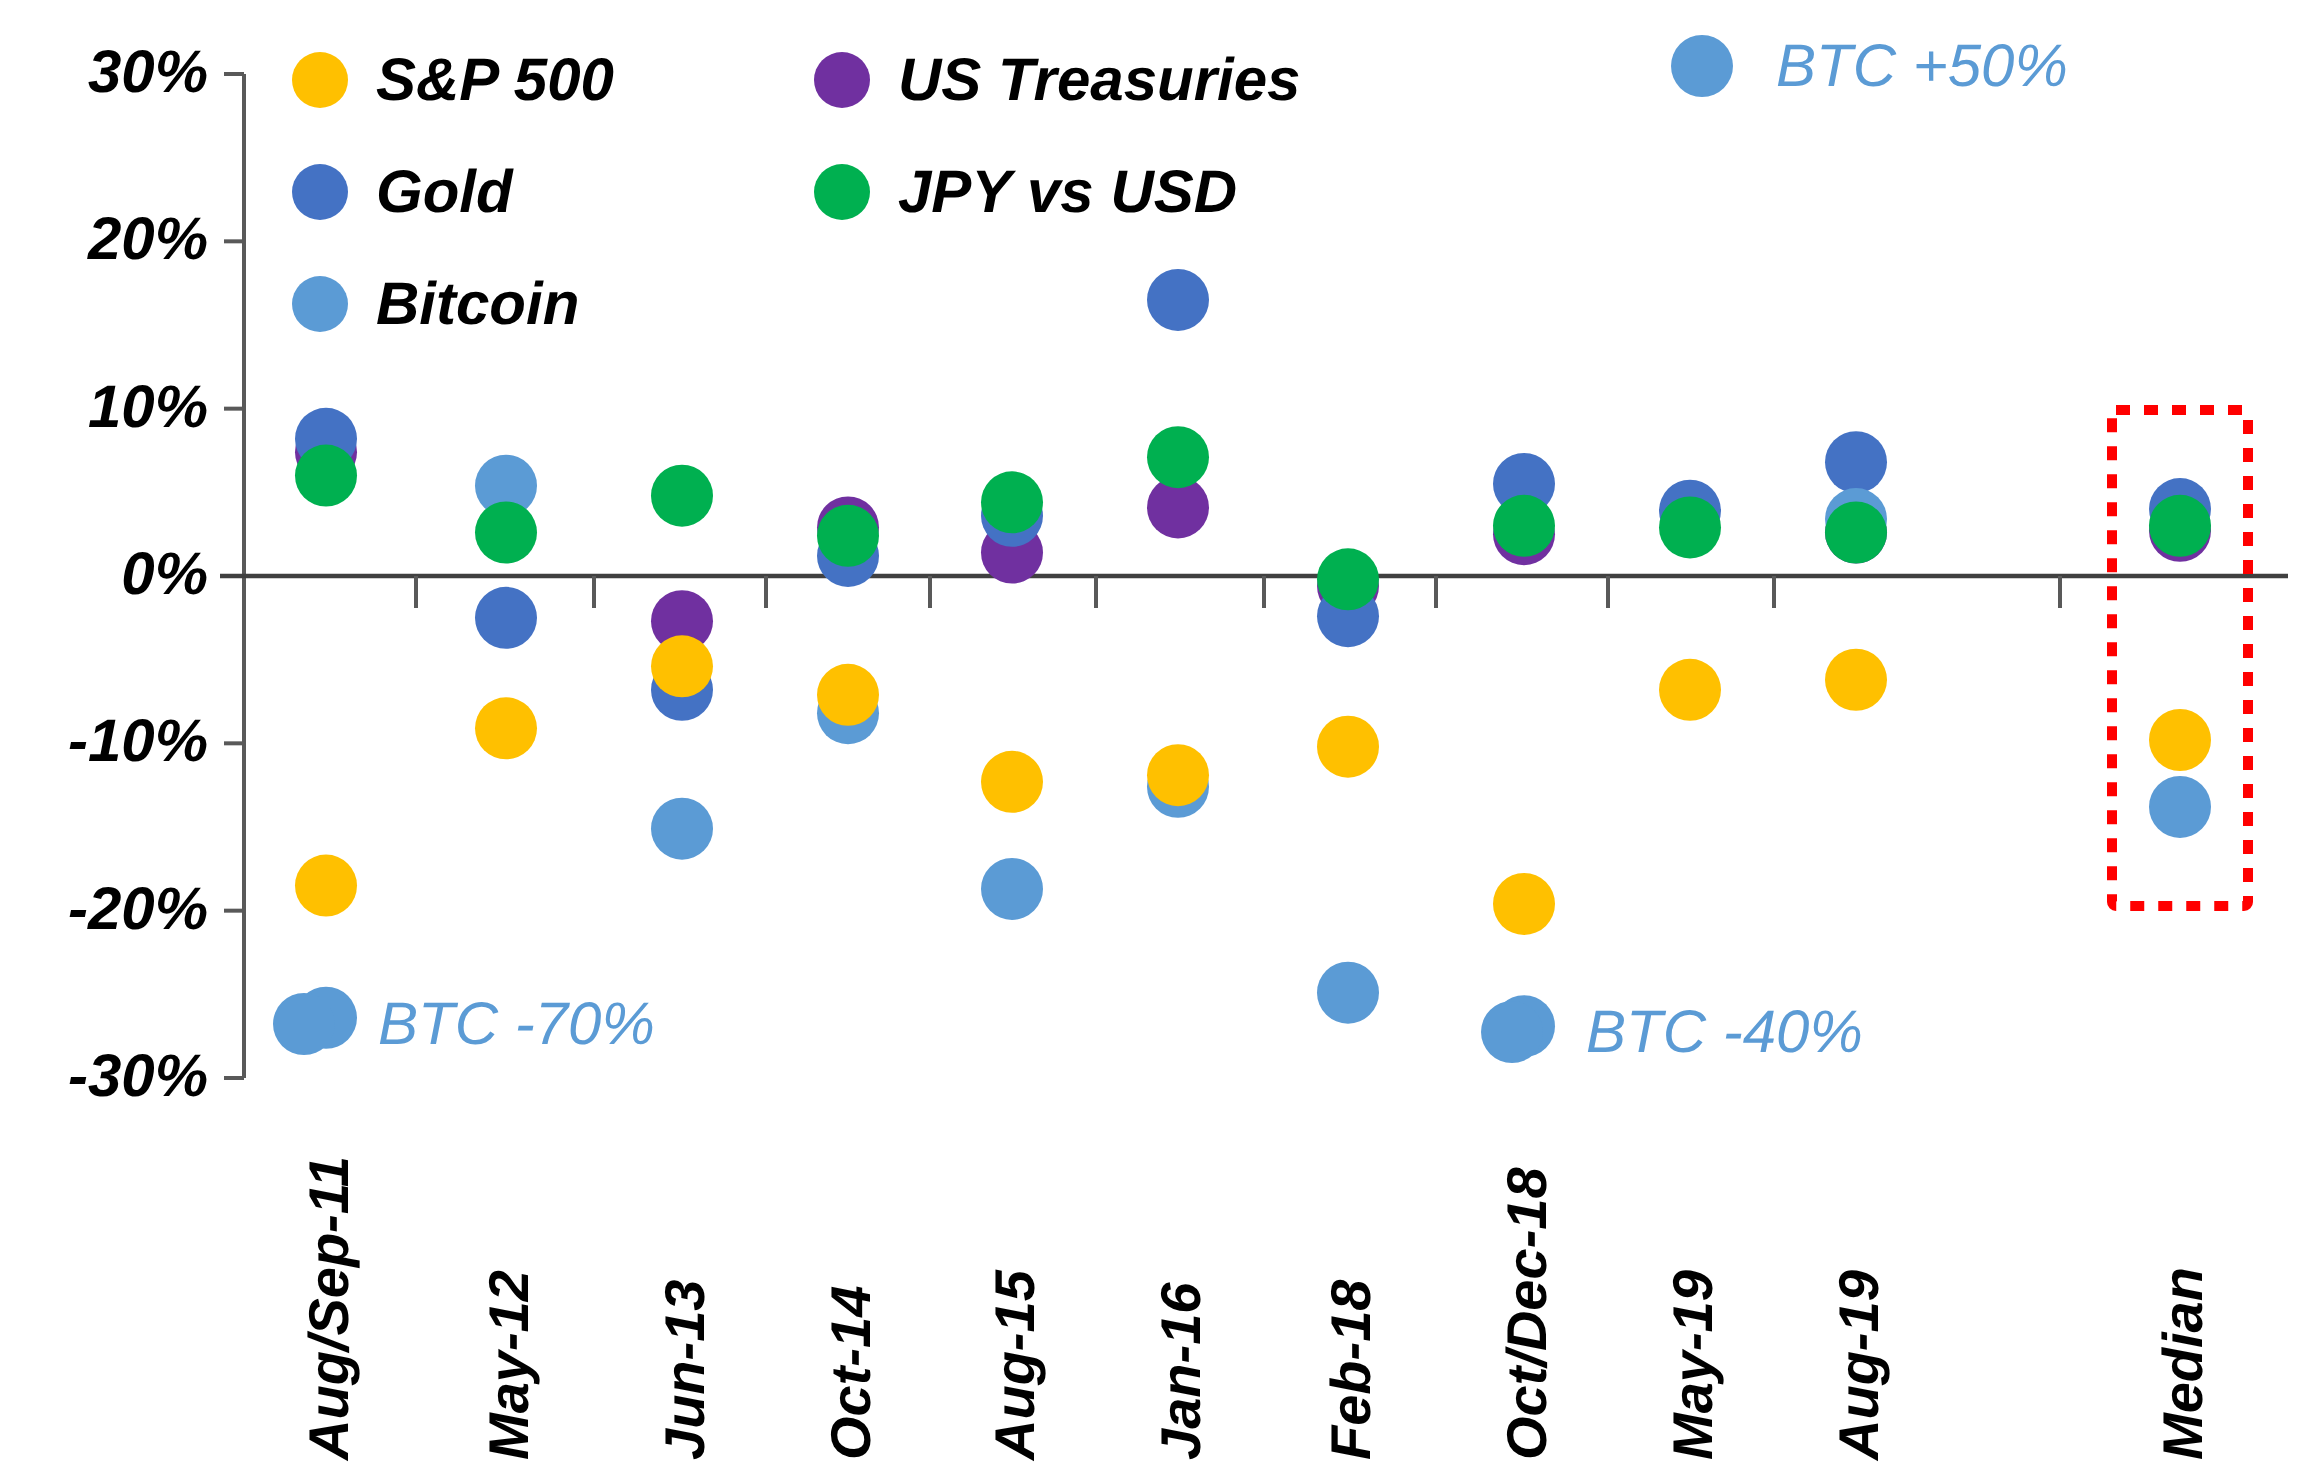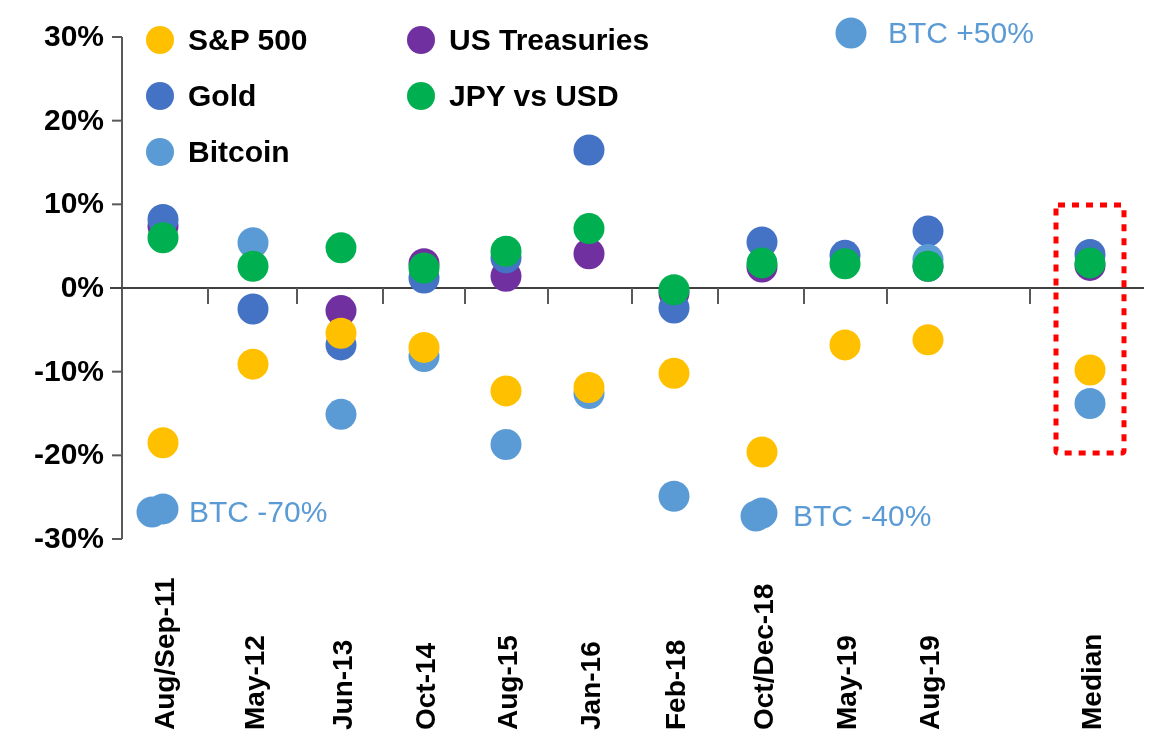--- a/index.html
+++ b/index.html
@@ -12,20 +12,21 @@
     height: 739px;
     font-family: "Liberation Sans", sans-serif;
     overflow: hidden;
     position: relative;
   }
   #chart-root {
     position: absolute;
     left: 0; top: 0;
     width: 1151px;
     height: 539px;
+    font-style: italic;
   }
   svg.chart-svg {
     position: absolute;
     left: 0; top: 0;
     width: 1151px;
     height: 739px;
     display: block;
   }
   .ytick-label {
     font-family: "Liberation Sans", sans-serif;

